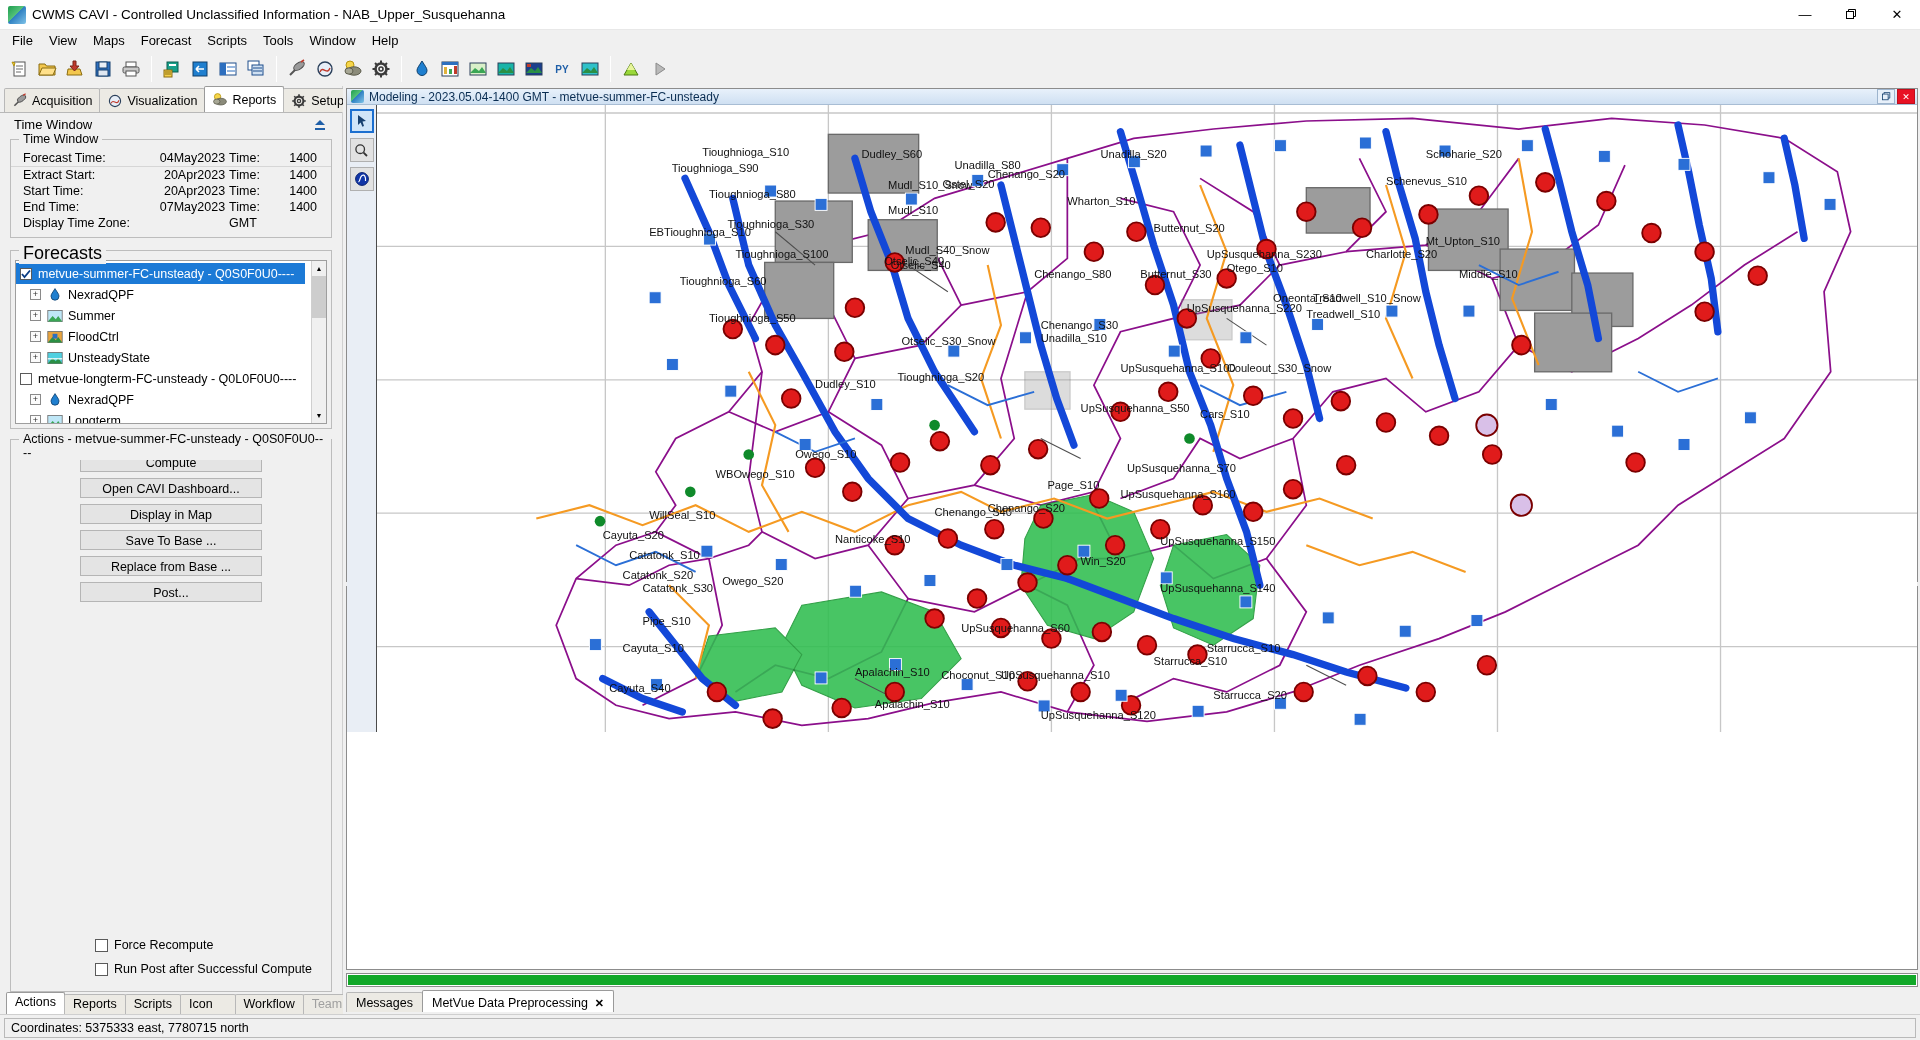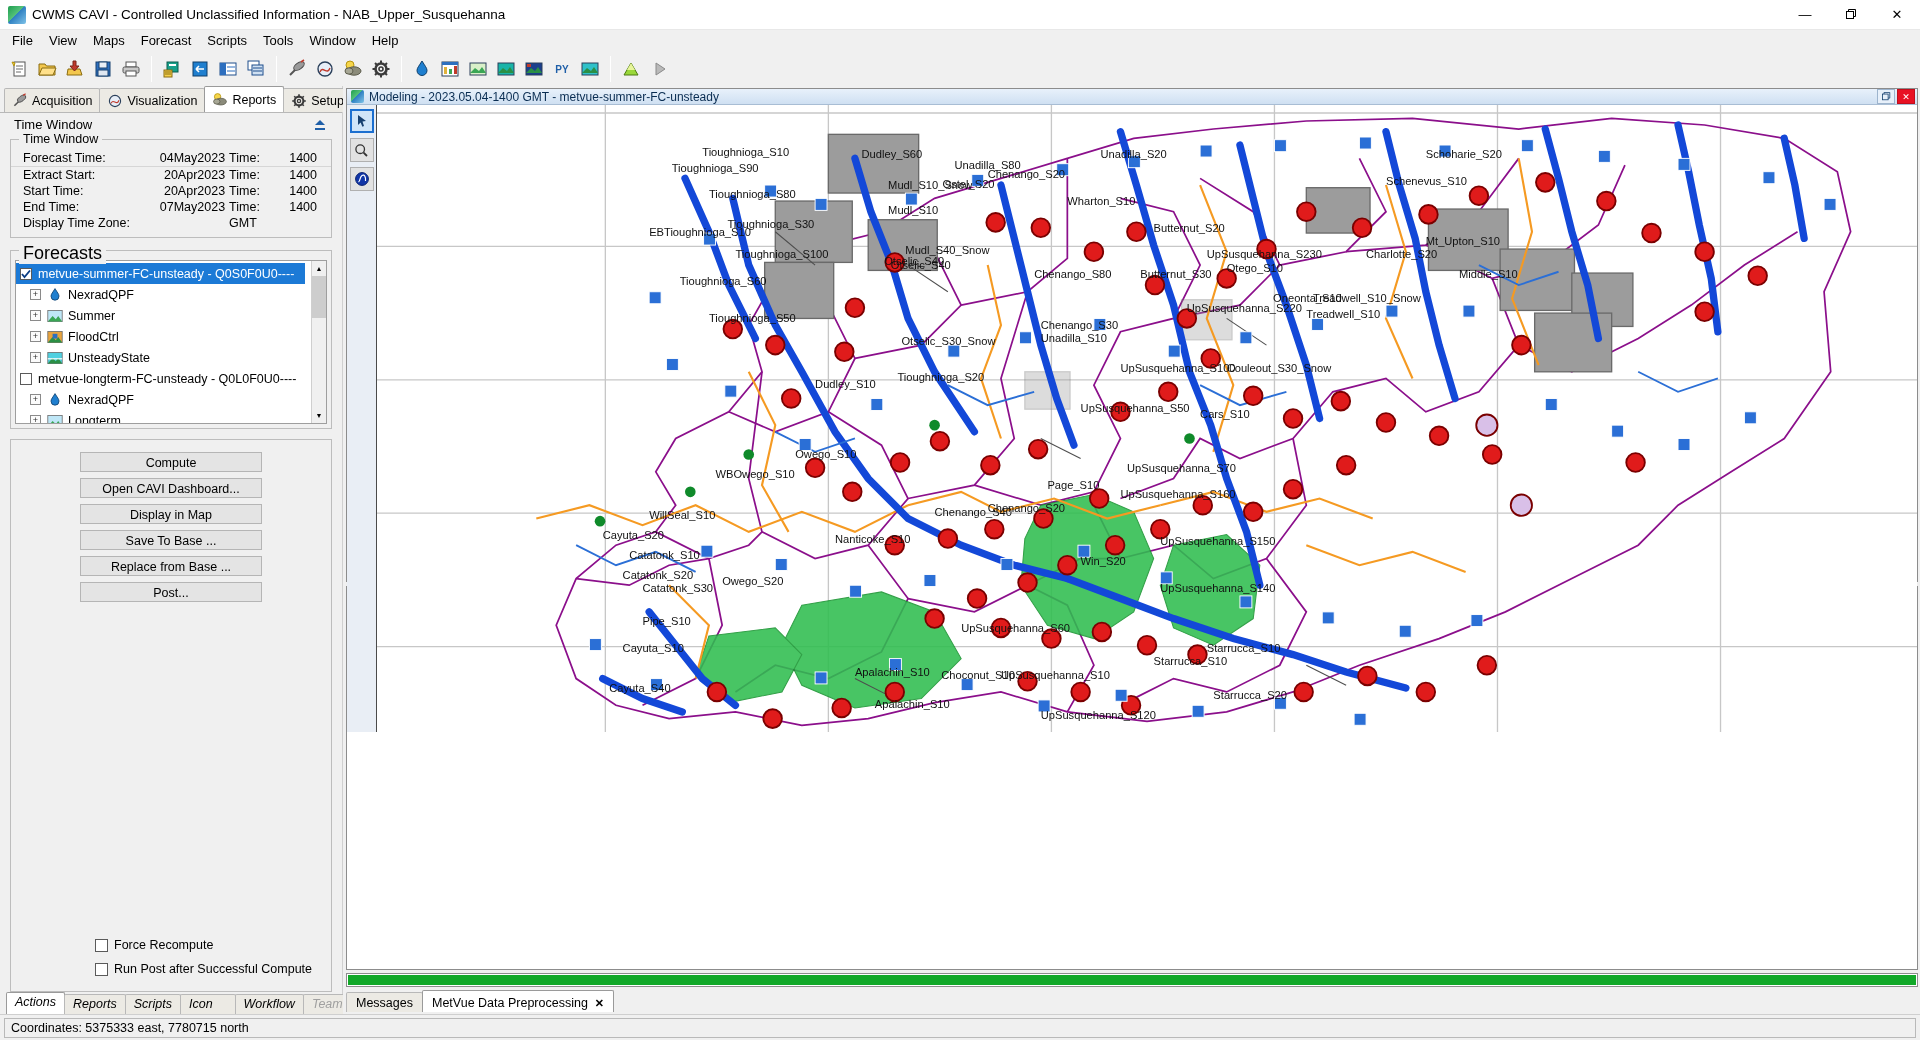--- a/index.html
+++ b/index.html
@@ -113,21 +113,21 @@
     background: #e4e4e4; border: 1px solid #b5b5b5; font-size: 12.5px;
     font-family: "Liberation Sans", sans-serif; color: #000; line-height: 18px; text-align: center;
   }
   .chkrow { display: flex; align-items: center; padding-left: 84px; height: 24px; font-size: 12.5px; }
   .chkrow .cb { width: 13px; height: 13px; border: 1px solid #5a5a5a; background: #fff; margin-right: 6px; }
   .spacer { flex: 1; }
 
   .btabrow { display: flex; align-items: flex-end; height: 22px; margin: 0 0 0 6px; }
   .btab {
     height: 20px; padding: 0 8px; font-size: 12.5px; border: 1px solid #b8b8b8; border-bottom: none;
-    background: #eceae4; line-height: 18px; margin-right: -1px; border-radius: 2px 2px 0 0; font-style: italic;
+    background: #eceae4; line-height: 18px; margin-right: -1px; border-radius: 2px 2px 0 0;
   }
   .btab.active { background: #ffffff; height: 22px; border-color: #9a9a9a; }
   .btab.disabled { color: #a0a0a0; background: #eceae4; }
 
   
   .rightside { flex: 1; display: flex; flex-direction: column; background: #f0f0f0; padding: 2px 2px 2px 3px; }
 
   .mapwindow { border: 1px solid #8c8c8c; background: #f6f6f6; display: flex; flex-direction: column; height: 494px; }
   .mapwin-title {
     height: 19px; background: linear-gradient(to bottom,#e8f1fb,#cfe0f2);
@@ -548,20 +548,21 @@
             <div class="tscroll">
               <div class="arw">▲</div>
               <div class="thumb"></div>
               <div class="track"></div>
               <div class="arw">▼</div>
             </div>
           </div>
         </div>
 
         <div class="actionsbox">
+          <div class="gb-title">Actions - metvue-summer-FC-unsteady - Q0S0F0U0----</div>
           <button class="abtn">Compute</button>
           <button class="abtn">Open CAVI Dashboard...</button>
           <button class="abtn">Display in Map</button>
           <button class="abtn">Save To Base ...</button>
           <button class="abtn">Replace from Base ...</button>
           <button class="abtn">Post...</button>
           <div class="spacer"></div>
           <div class="chkrow">
             <span class="cb"></span>
             <span>Force Recompute</span>

